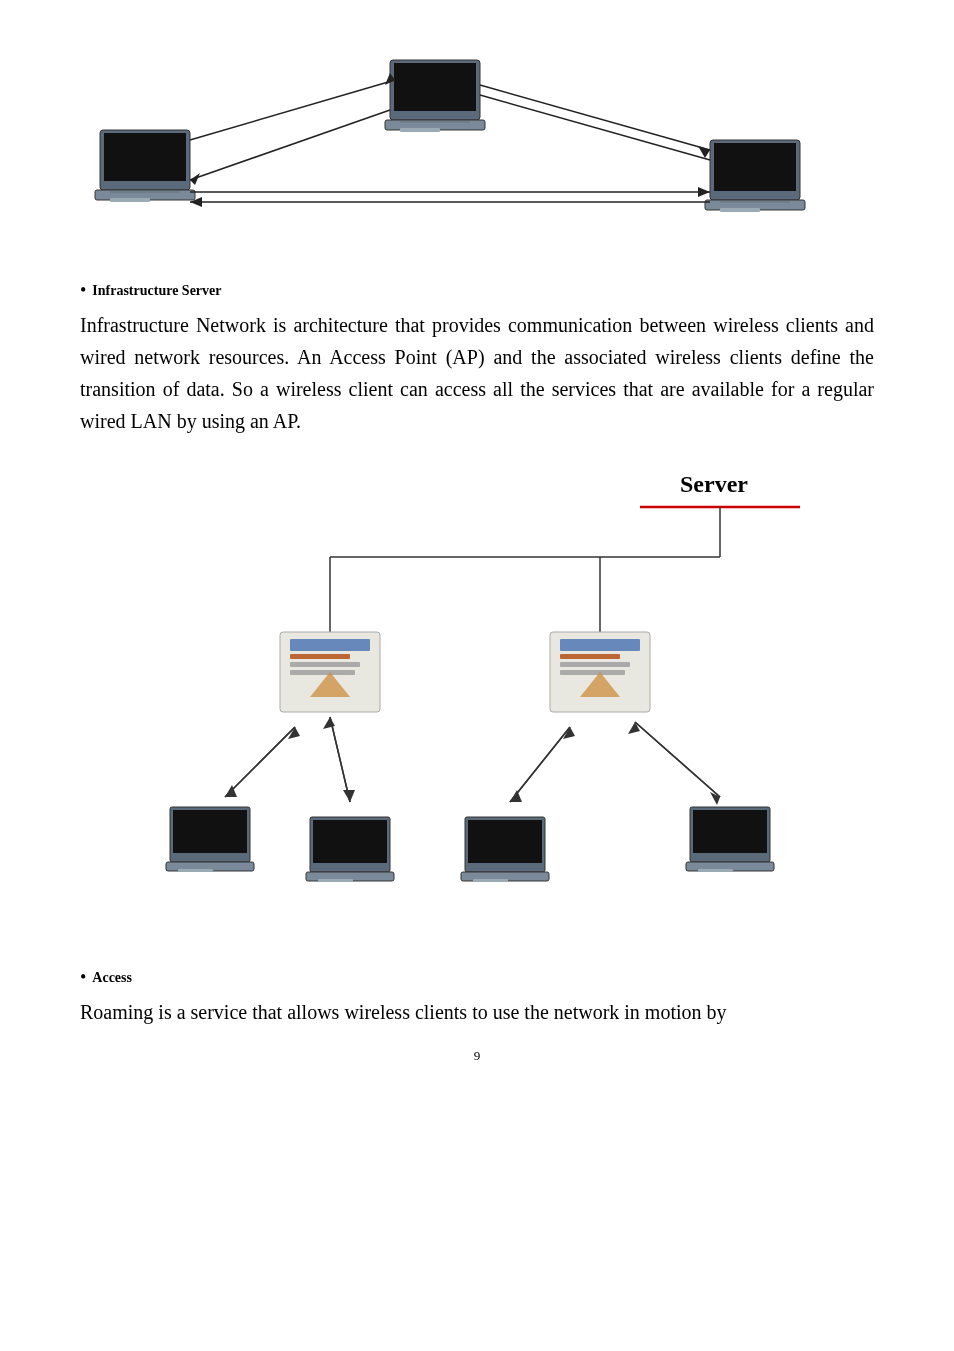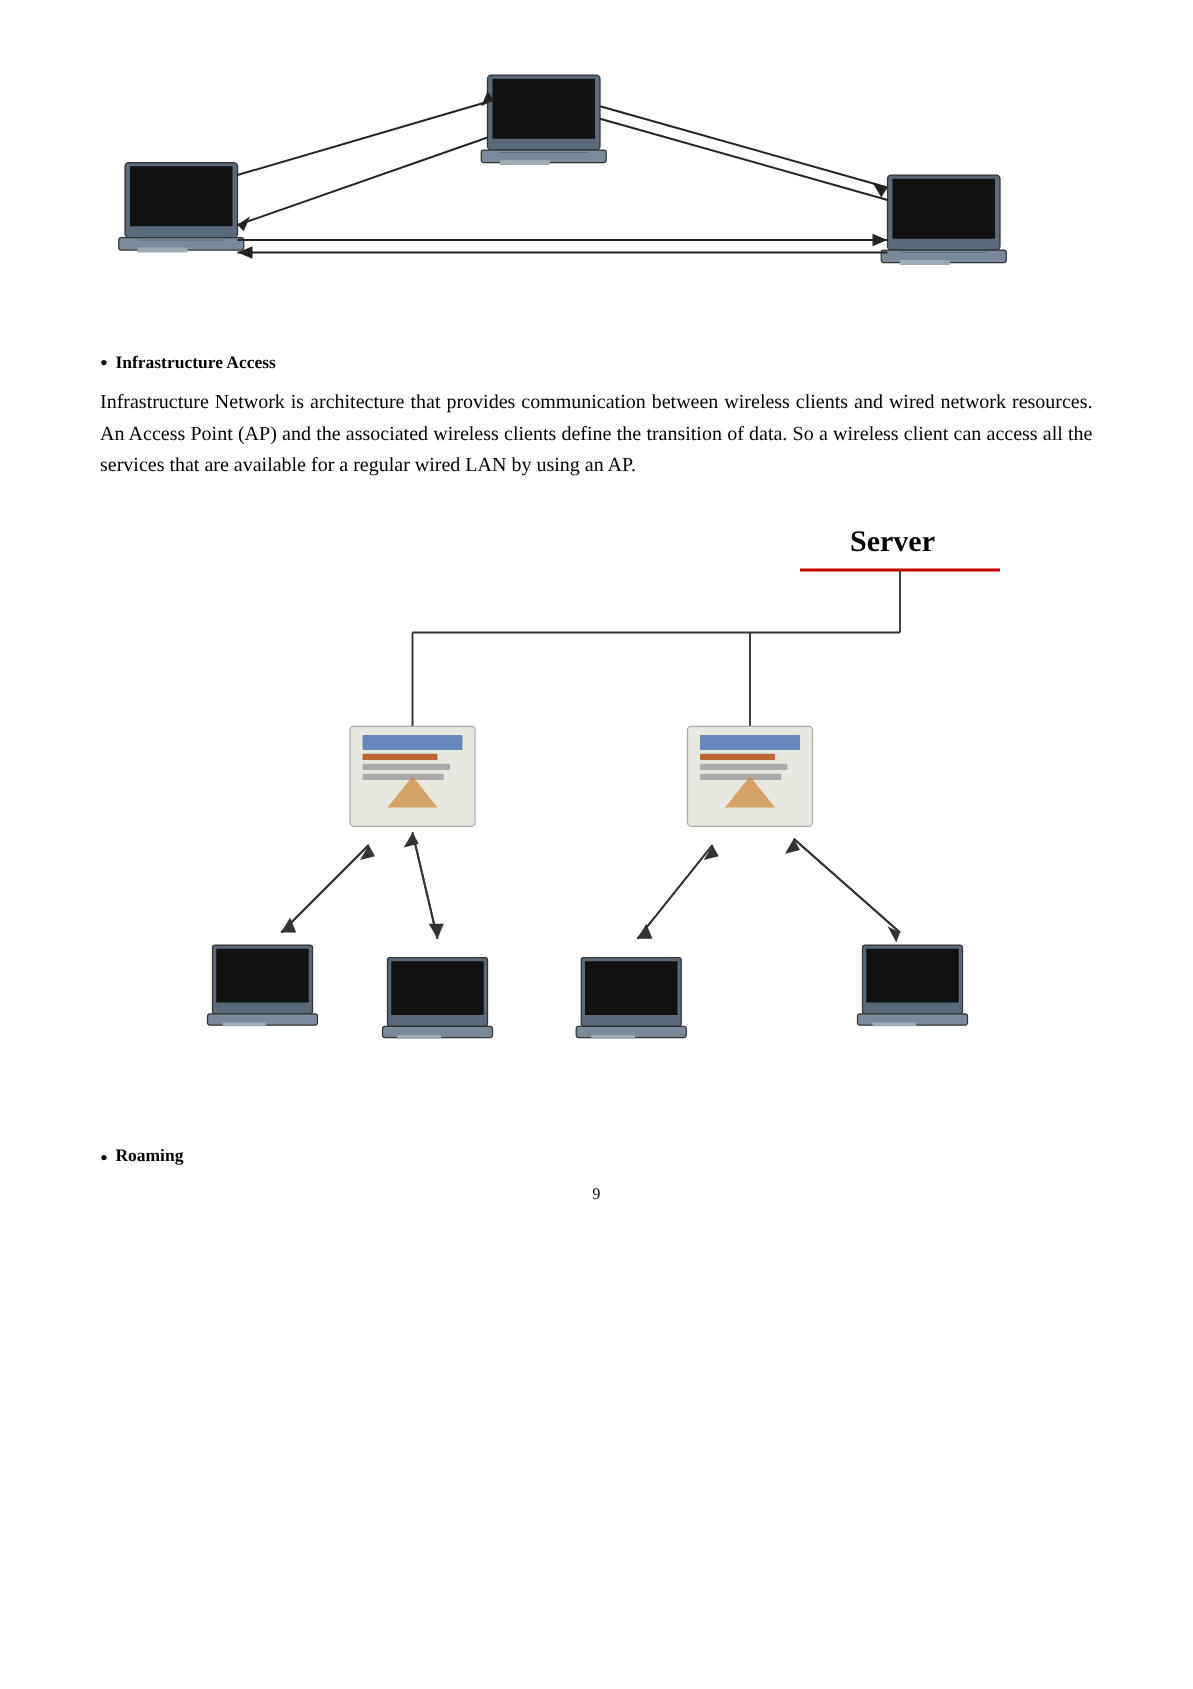--- a/index.html
+++ b/index.html
@@ -35,21 +35,21 @@
     }
     .bullet {
       font-size: 18px;
       margin-right: 6px;
     }
     .section-title-text {
       font-weight: bold;
       font-size: 14px;
     }
     .section-body {
-      font-size: 16px;
+      font-size: 20px;
       text-align: justify;
       line-height: 1.6;
       margin-bottom: 20px;
     }
 
     
     .infra-diagram {
       width: 100%;
       height: 480px;
       position: relative;
@@ -117,21 +117,21 @@
       <line x1="110" y1="162" x2="630" y2="162" stroke="#222" stroke-width="1.5"></line>
       <polygon points="630,162 618,157 618,167" fill="#222"></polygon>
 
       <line x1="630" y1="172" x2="110" y2="172" stroke="#222" stroke-width="1.5"></line>
       <polygon points="110,172 122,167 122,177" fill="#222"></polygon>
     </svg>
   </div>
 
   <div class="section-title">
     <span class="bullet">•</span>
-    <span class="section-title-text">Infrastructure Access</span>
+    <span class="section-title-text">Infrastructure Server</span>
   </div>
   <div class="section-body">Infrastructure Network is architecture that provides communication between wireless clients and wired network resources. An Access Point (AP) and the associated wireless clients define the transition of data. So a wireless client can access all the services that are available for a regular wired LAN by using an AP.</div>
 
   <div class="infra-diagram">
     <svg width="780" height="480" viewBox="0 0 780 480">
 
       <text x="600" y="35" font-size="24" font-family="Times New Roman, serif">Server</text>
 
       <line x1="560" y1="50" x2="720" y2="50" stroke="#cc0000" stroke-width="2.5"></line>
 
@@ -205,19 +205,20 @@
         <rect x="-4" y="65" width="88" height="9" rx="2" fill="#7a8a9a" stroke="#333" stroke-width="1"></rect>
         <rect x="8" y="72" width="35" height="3" rx="1" fill="#9aabb5"></rect>
       </g>
 
     </svg>
   </div>
 
   <div class="roaming-section">
     <div class="section-title">
       <span class="bullet">•</span>
-      <span class="section-title-text">Roaming</span>
+      <span class="section-title-text">Access</span>
     </div>
+    <div class="section-body">Roaming is a service that allows wireless clients to use the network in motion by</div>
   </div>
 
   <div class="page-number">9</div>
 
 </div>
 
 </body></html>

